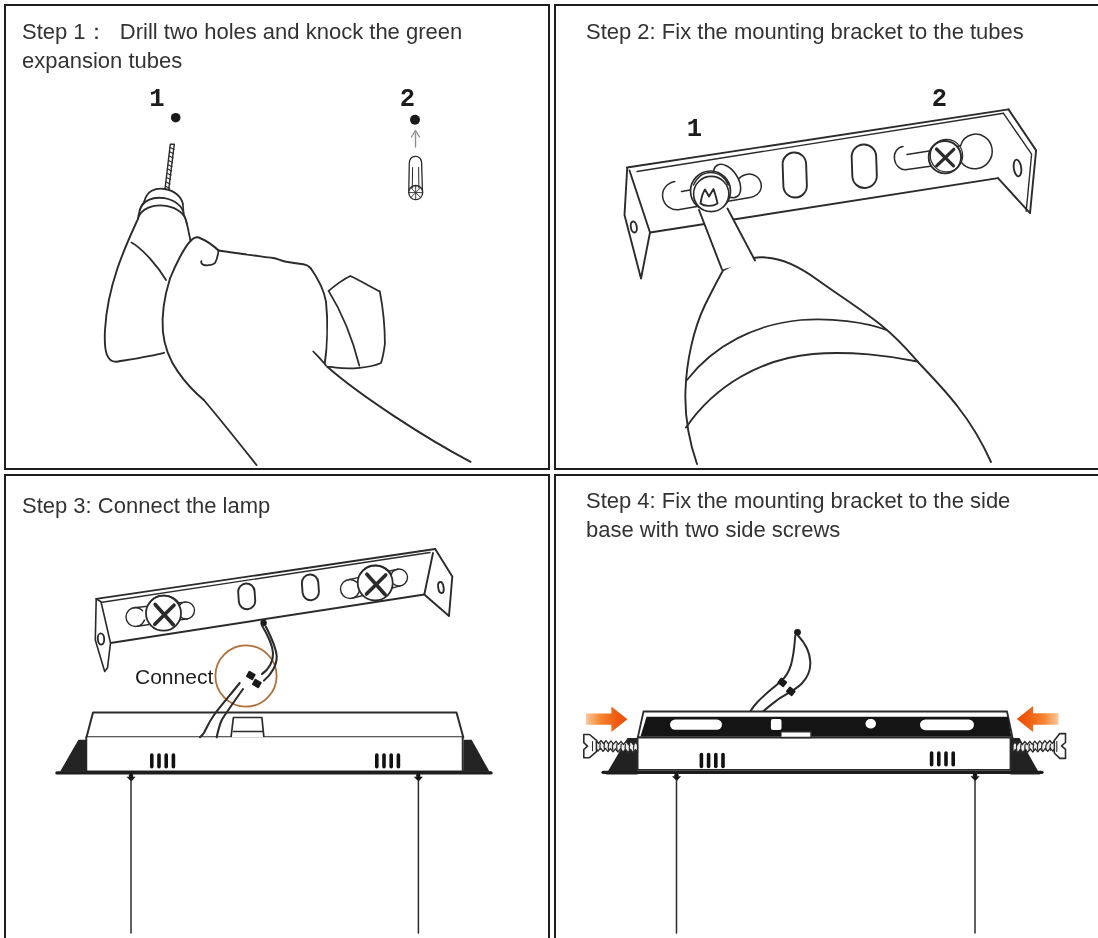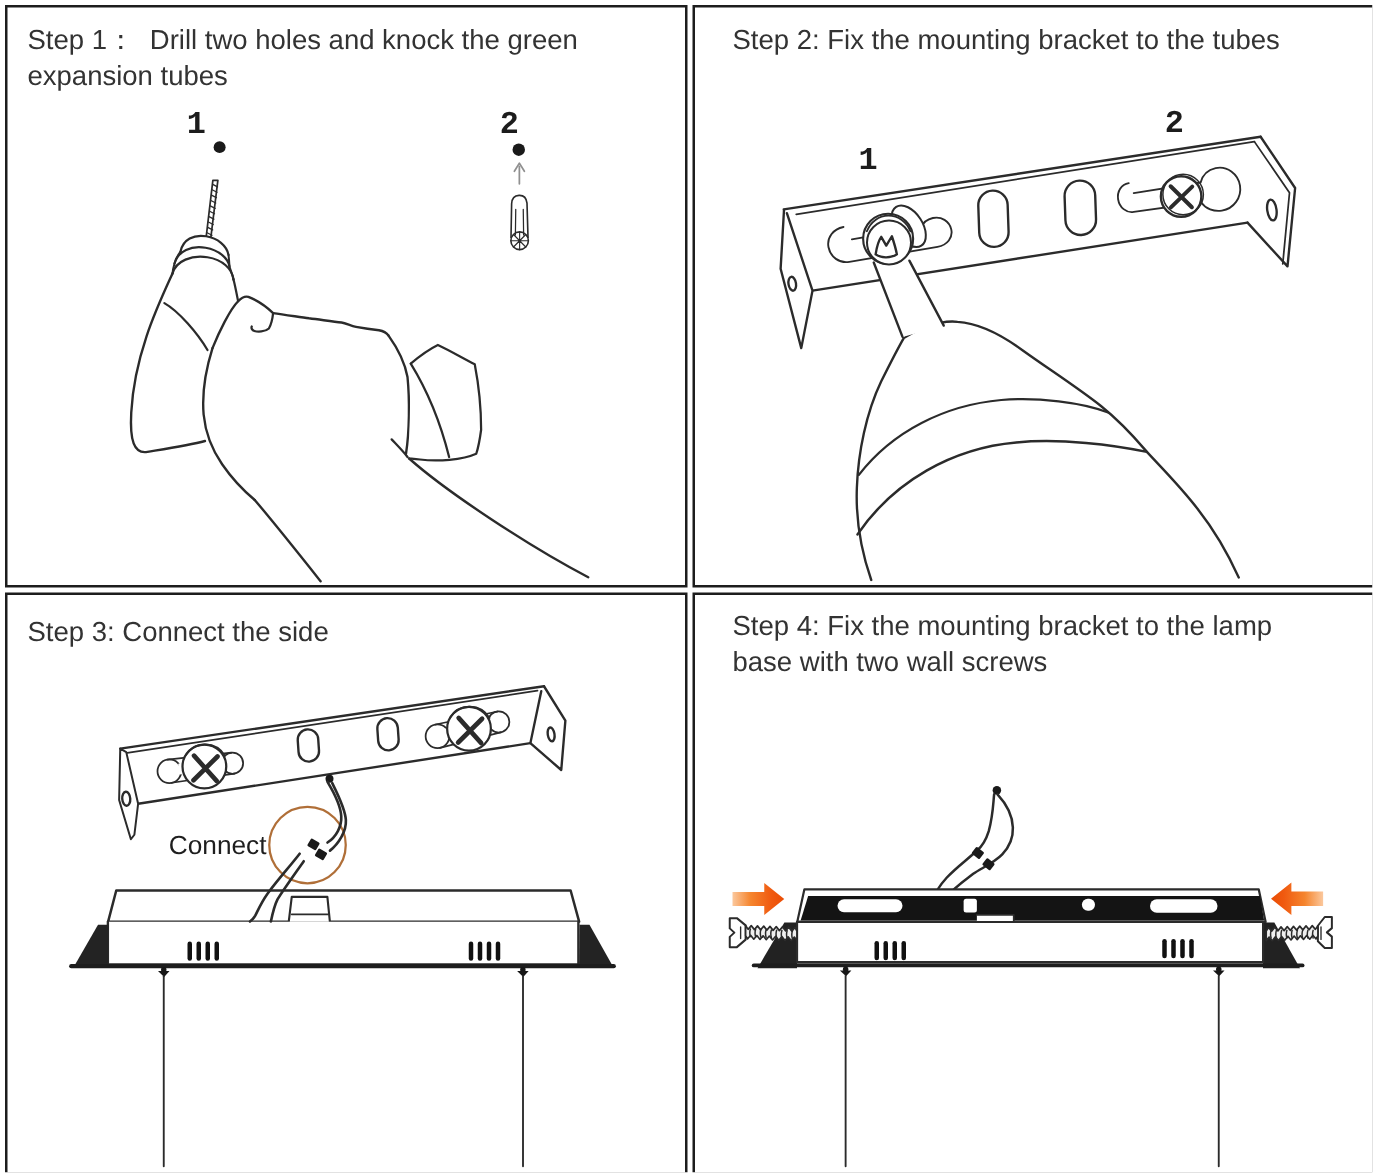--- a/index.html
+++ b/index.html
@@ -12,22 +12,22 @@
 </head>
 <body>
 <div id="page">
   <div class="panel" style="left:3.5px;top:4px;width:542px;height:462px;"></div>
   <div class="panel" style="left:553.5px;top:4px;width:542px;height:462px;"></div>
   <div class="panel" style="left:3.5px;top:473.5px;width:542px;height:462px;"></div>
   <div class="panel" style="left:553.5px;top:473.5px;width:542px;height:462px;"></div>
 
   <div class="title" style="left:22px;top:17px;width:460px;">Step 1：&nbsp;&nbsp;Drill two holes and knock the green<br>expansion tubes</div>
   <div class="title" style="left:586px;top:17px;width:460px;">Step 2: Fix the mounting bracket to the tubes</div>
-  <div class="title" style="left:22px;top:491px;width:460px;">Step 3: Connect the side</div>
-  <div class="title" style="left:586px;top:486px;width:460px;">Step 4: Fix the mounting bracket to the lamp base with two wall screws</div>
+  <div class="title" style="left:22px;top:491px;width:460px;">Step 3: Connect the lamp</div>
+  <div class="title" style="left:586px;top:486px;width:460px;">Step 4: Fix the mounting bracket to the side base with two side screws</div>
 
   <svg width="1098" height="938" viewBox="0 0 1098 938" fill="none" stroke-linecap="round" stroke-linejoin="round">
     <defs>
       <linearGradient id="arL" x1="0" y1="0" x2="1" y2="0">
         <stop offset="0" stop-color="#fbc89d"></stop>
           <stop offset="0.35" stop-color="#f5852e"></stop>
           <stop offset="0.75" stop-color="#f05a10"></stop>
           <stop offset="1" stop-color="#ea4d05"></stop>
       </linearGradient>
       <linearGradient id="arR" x1="1" y1="0" x2="0" y2="0">

